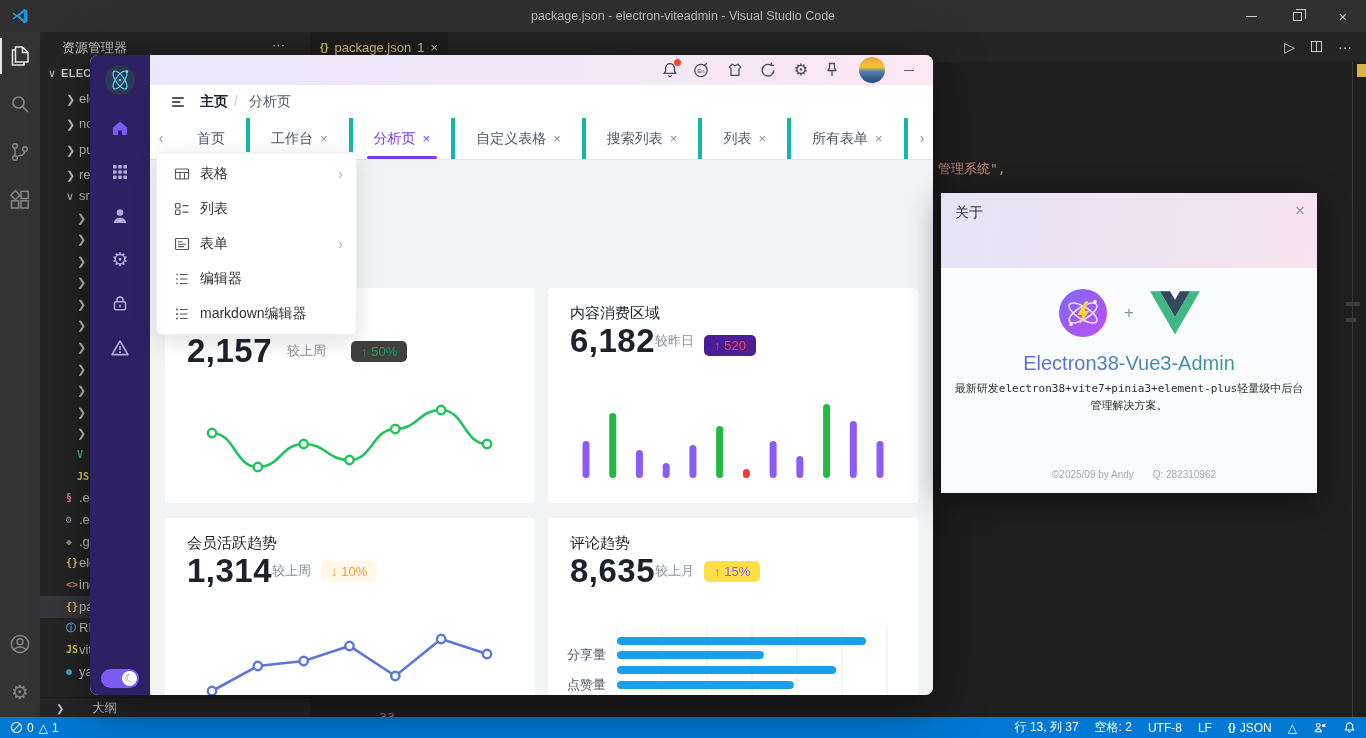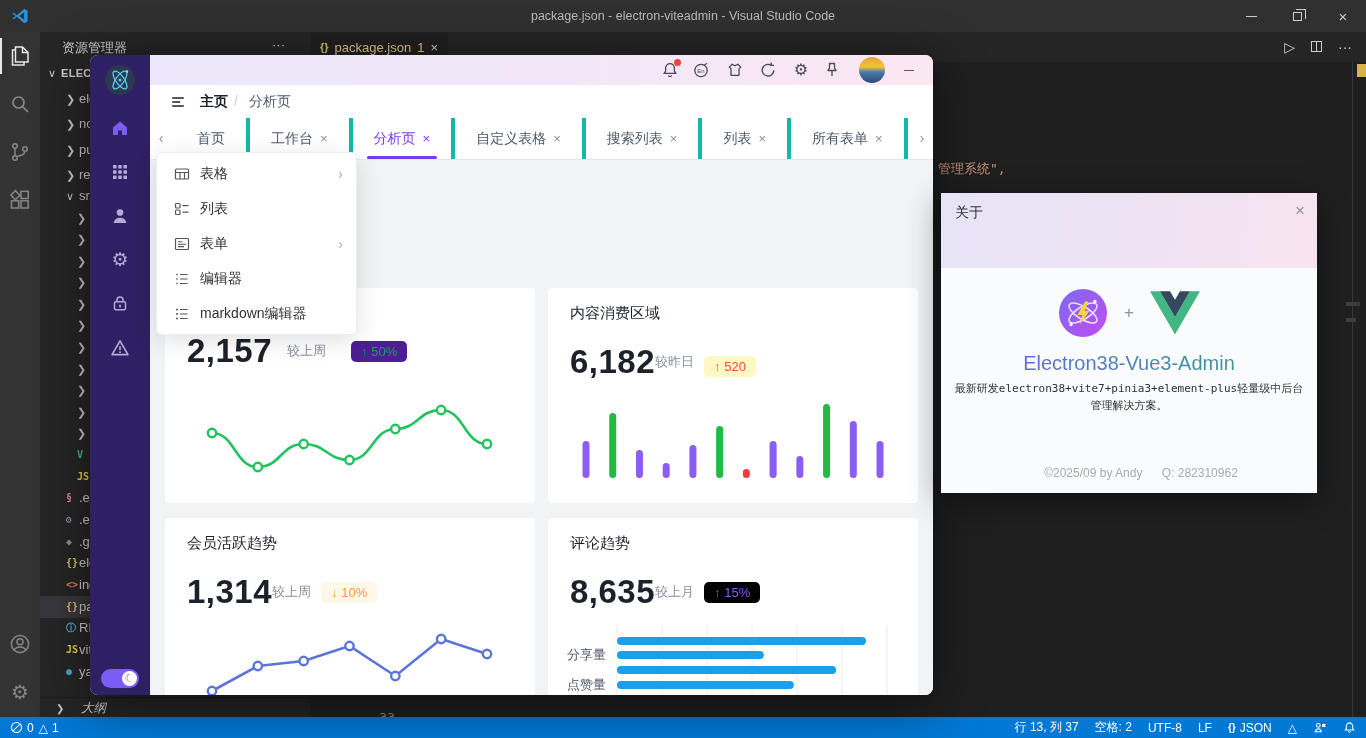--- a/index.html
+++ b/index.html
@@ -76,28 +76,28 @@
   .atab .tabx { font-size:13px; color:#86909c; }
   .atab.active { color:#7c3aed; }
   .atab.active .tabx { color:#7c3aed; }
   .atab.active::after { content:""; position:absolute; left:14px; right:14px; bottom:0; height:3px; background:#7c3aed;
     border-radius:2px; }
   .tab-arrow { position:absolute; top:0; height:41px; width:22px; background:#fff; color:#86909c; font-size:14px;
     line-height:41px; text-align:center; z-index:2; }
   .ap-content { position:absolute; left:60px; top:105px; width:783px; height:535px; background:#f2f3f5; overflow:hidden; }
   .card { position:absolute; background:#ffffff; border-radius:4px; }
   .card-title { position:absolute; left:22px; top:16px; font-size:15px; color:#1d2129; }
-  .stat { position:absolute; left:22px; top:55px; display:flex; align-items:center; }
+  .stat { position:absolute; left:22px; top:34px; display:flex; align-items:center; }
   .stat .num { font-size:33px; font-weight:600; color:#1d2129; letter-spacing:.5px; }
   .stat .cmp { font-size:13px; color:#86909c; }
   .badge { margin-left:10px; font-size:13px; padding:3px 10px; border-radius:5px; }
-  .badge.green { background:#4c1d95; color:#18a058; }
-  .badge.red { background:#fef9c3; color:#f54a45;margin-top:8px; }
+  .badge.green { background:#404040; color:#18a058; }
+  .badge.red { background:#4c1d95; color:#f54a45;margin-top:8px; }
   .badge.orange { background:#fff7e8; color:#ff9a2e; }
-  .badge.purple { background:#000000; color:#8b5cf6; }
+  .badge.purple { background:#fde047; color:#8b5cf6; }
 
   
   #menu { position:absolute; left:156px; top:152px; width:201px; height:183px; background:#ffffff; z-index:30;
     border-radius:6px; border:1px solid #ebeef5; box-shadow:0 6px 24px rgba(0,0,0,.12); padding:3px 0; }
   .menu-item { position:relative; height:35px; display:flex; align-items:center; padding-left:17px; font-size:14px;
     color:#303133; }
   .menu-item .mi-icon { width:16px; height:16px; color:#54565c; margin-right:10px; }
   .menu-item .mi-chev { position:absolute; right:13px; color:#a8abb2; font-size:14px; }
 
   
@@ -108,21 +108,21 @@
   .ab-title { position:absolute; left:14px; top:11px; font-size:14px; color:#303133; }
   .ab-close { position:absolute; right:12px; top:8px; font-size:17px; color:#909399; }
   .ab-body { position:absolute; left:0; top:75px; width:376px; height:225px; background:#fafbfc; text-align:center; }
   .ab-logos { display:flex; align-items:center; justify-content:center; gap:16px; padding-top:20px; }
   .ab-plus { color:#909399; font-size:17px; }
   .ab-name { margin-top:14px; font-size:20px; font-weight:500;
     background:linear-gradient(90deg,#6b5bf0,#2fa87c); -webkit-background-clip:text; background-clip:text;
     color:transparent; }
   .ab-desc { margin:5px auto 0; width:356px; font-size:11px; line-height:1.55; color:#303133;
     font-family:"DejaVu Sans Mono","Liberation Mono",monospace; }
-  .ab-foot { position:absolute; left:12px; bottom:13px; width:100%; text-align:center; font-size:12px; color:#a6aab2; }
+  .ab-foot { position:absolute; left:5px; bottom:13px; width:100%; text-align:center; font-size:10px; color:#a6aab2; }
   .ab-foot span { margin:0 8px; }
 </style>
 </head>
 <body>
 
 <div id="vscode">
   <div class="vs-titlebar">
     <span class="vs-logo">
       <svg viewBox="0 0 24 24">
           <path fill="#2196e0" d="M17.5 2.5 8 11 3.7 7.7 2 8.6 6.3 12 2 15.4l1.7.9L8 13l9.5 8.5 4.5-2V4.5zM17.5 7v10L11 12z"></path>
@@ -314,21 +314,21 @@
         </div>
         <div class="tree-row" style="top: 599px;">
           <span class="tree-icon" style="left: 26px; color: rgb(75, 163, 199);">●</span>
           <span class="tree-label" style="left: 39px;">yarn.lock</span>
         </div>
       </div>
     </div>
 
   <div class="vs-outline">
     <span style="margin-left:16px;color:#c5c5c5;font-size:10px;">❯</span>
-    <span style="margin-left:13px;font-style:italic;">大纲</span>
+    <span style="margin-left:24px;">大纲</span>
   </div>
 
   <div class="vs-editor">
     <span class="code-frag" style="left:628px;top:98px;">管理系统",</span>
     <div style="position:absolute;left:0;top:633px;white-space:pre;">
       <span style="display:inline-block;width:38px;text-align:right;color:#858585;">33</span>
       
       
       
       

